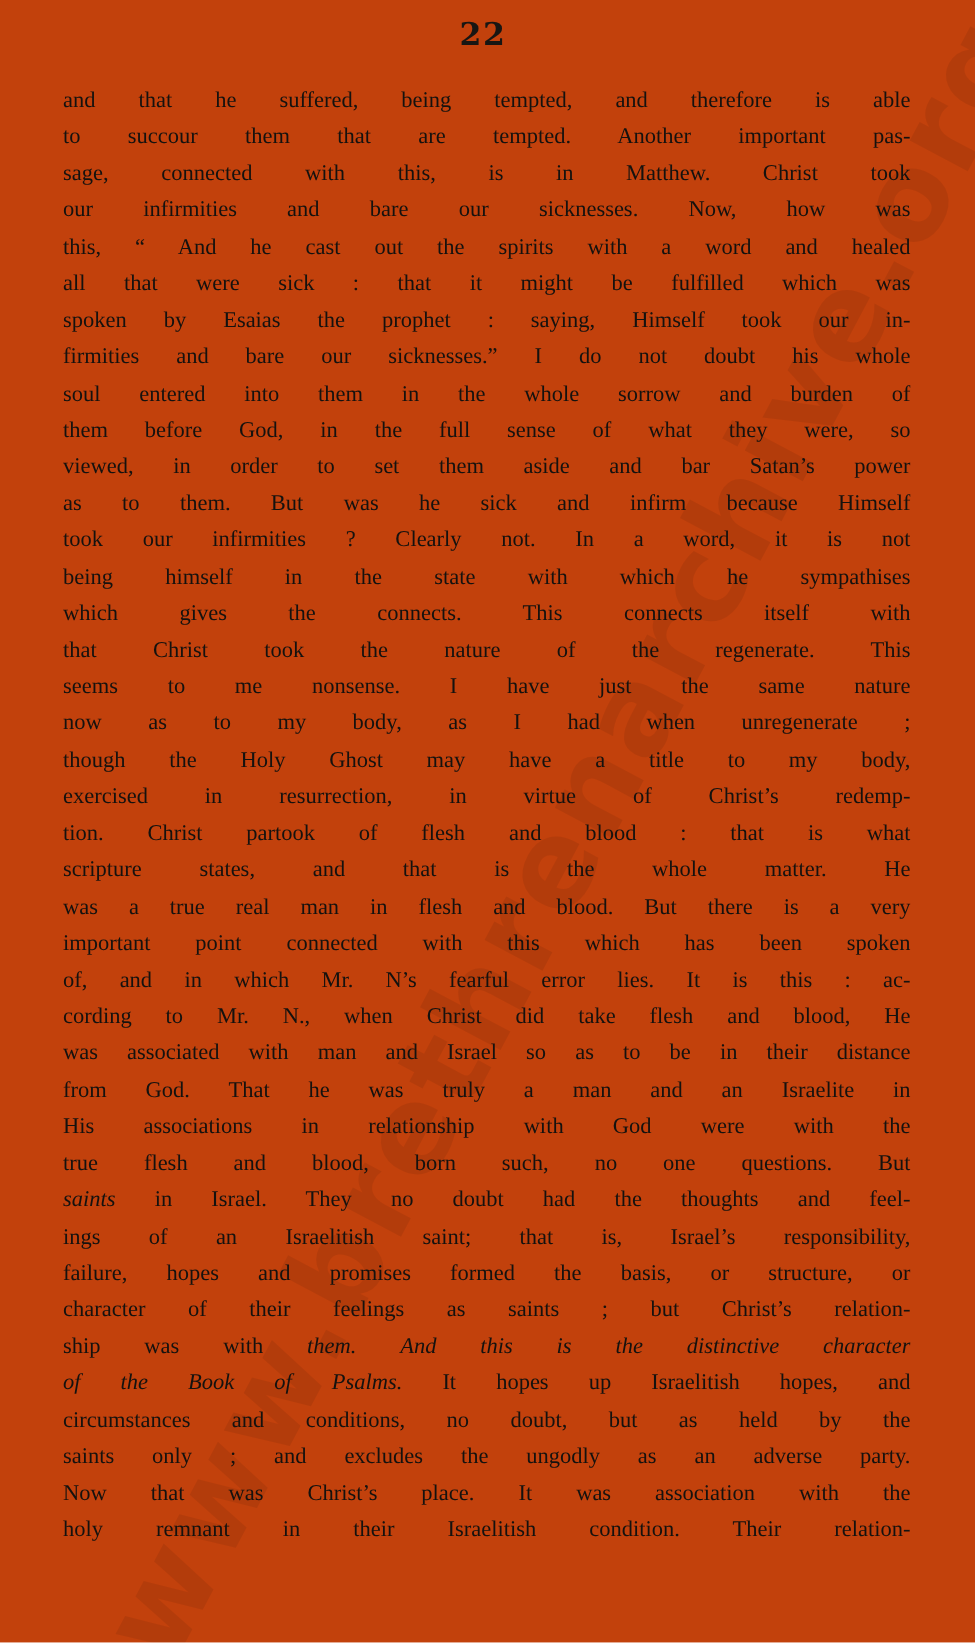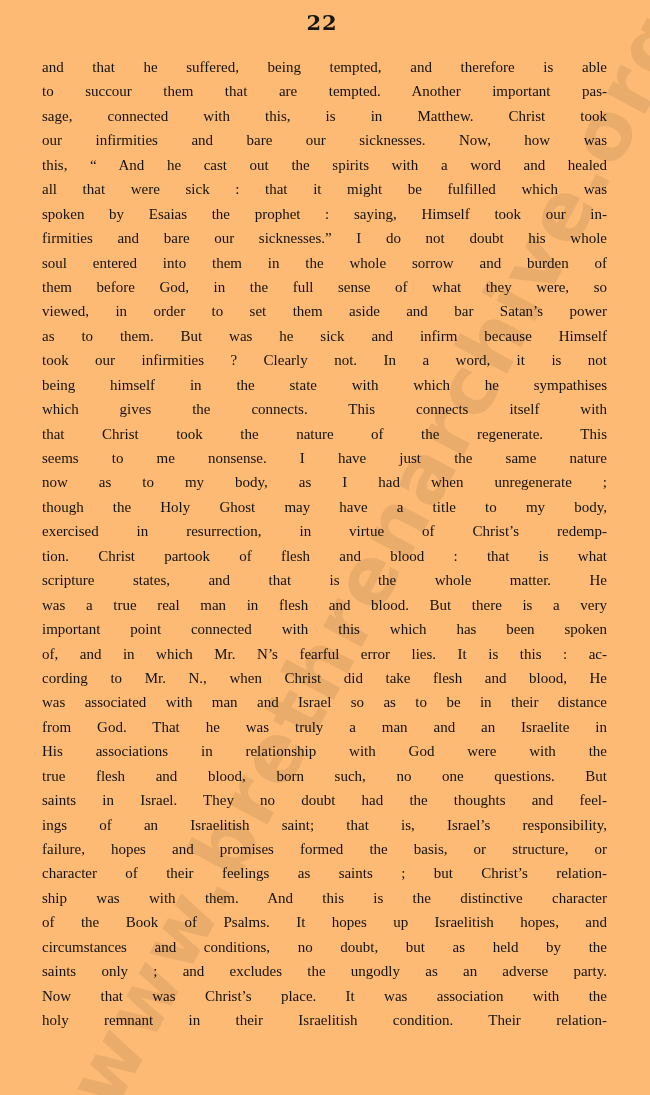--- a/index.html
+++ b/index.html
@@ -1,20 +1,20 @@
 <!DOCTYPE html>
 <html><head>
 <meta charset="utf-8">
 <style>
   html, body { margin: 0; padding: 0; background: #ffffff; }
   .page {
     position: relative;
     width: 650px;
     height: 1095px;
-    background: #fdba74;
+    background: #c2410c;
     overflow: hidden;
     font-family: "Liberation Serif", serif;
   }
   .page-number {
     position: absolute;
     top: 10px;
     left: 0;
     right: 6px;
     text-align: center;
     font-family: "DejaVu Serif", serif;
@@ -48,21 +48,21 @@
   }
   .line {
     height: 24.45px;
     line-height: 24.45px;
     font-size: 15px;
     color: #14120f;
     text-align: justify;
     text-align-last: justify;
     overflow: hidden;
   }
-  .it { }
+  .it { font-style: italic; }
 </style>
 </head>
 <body>
 
 <div class="page">
   <div class="page-number">22</div>
 
   <div class="watermark">www.brethrenarchive.org</div>
 
   <div class="text-block">

